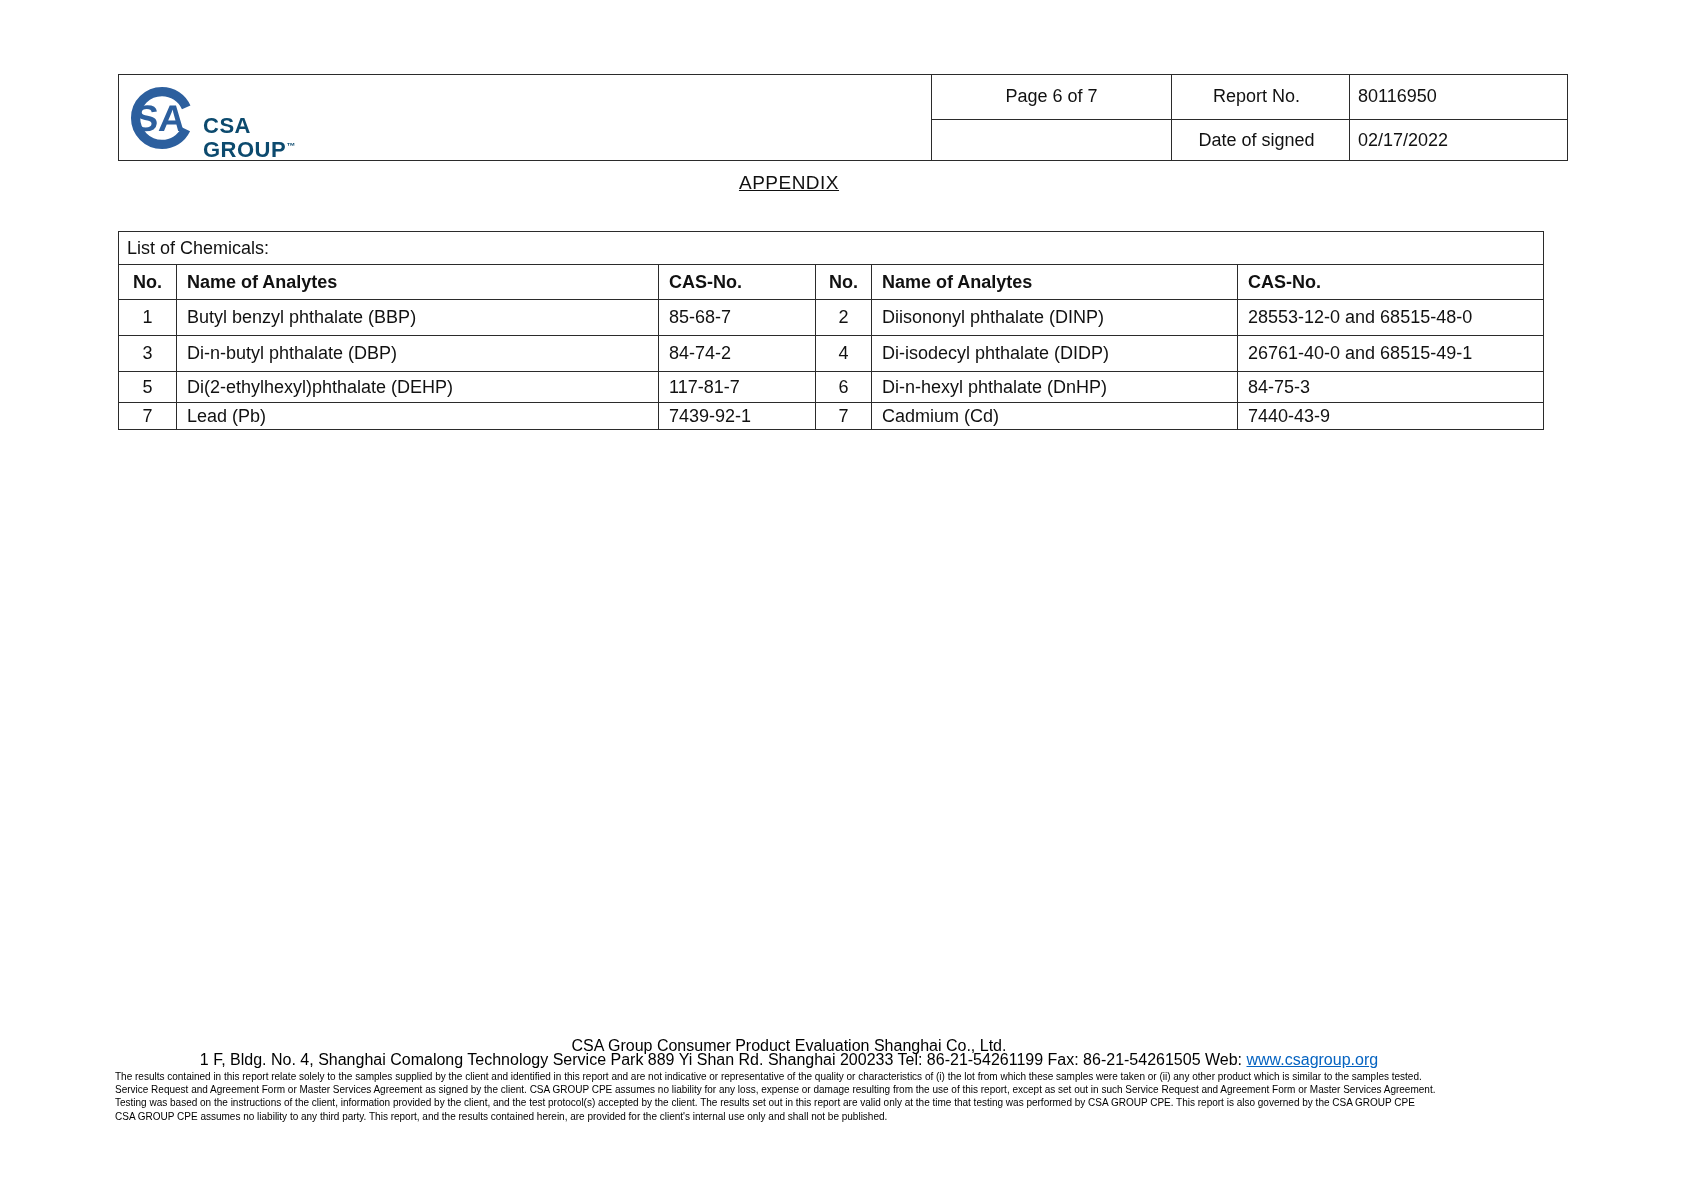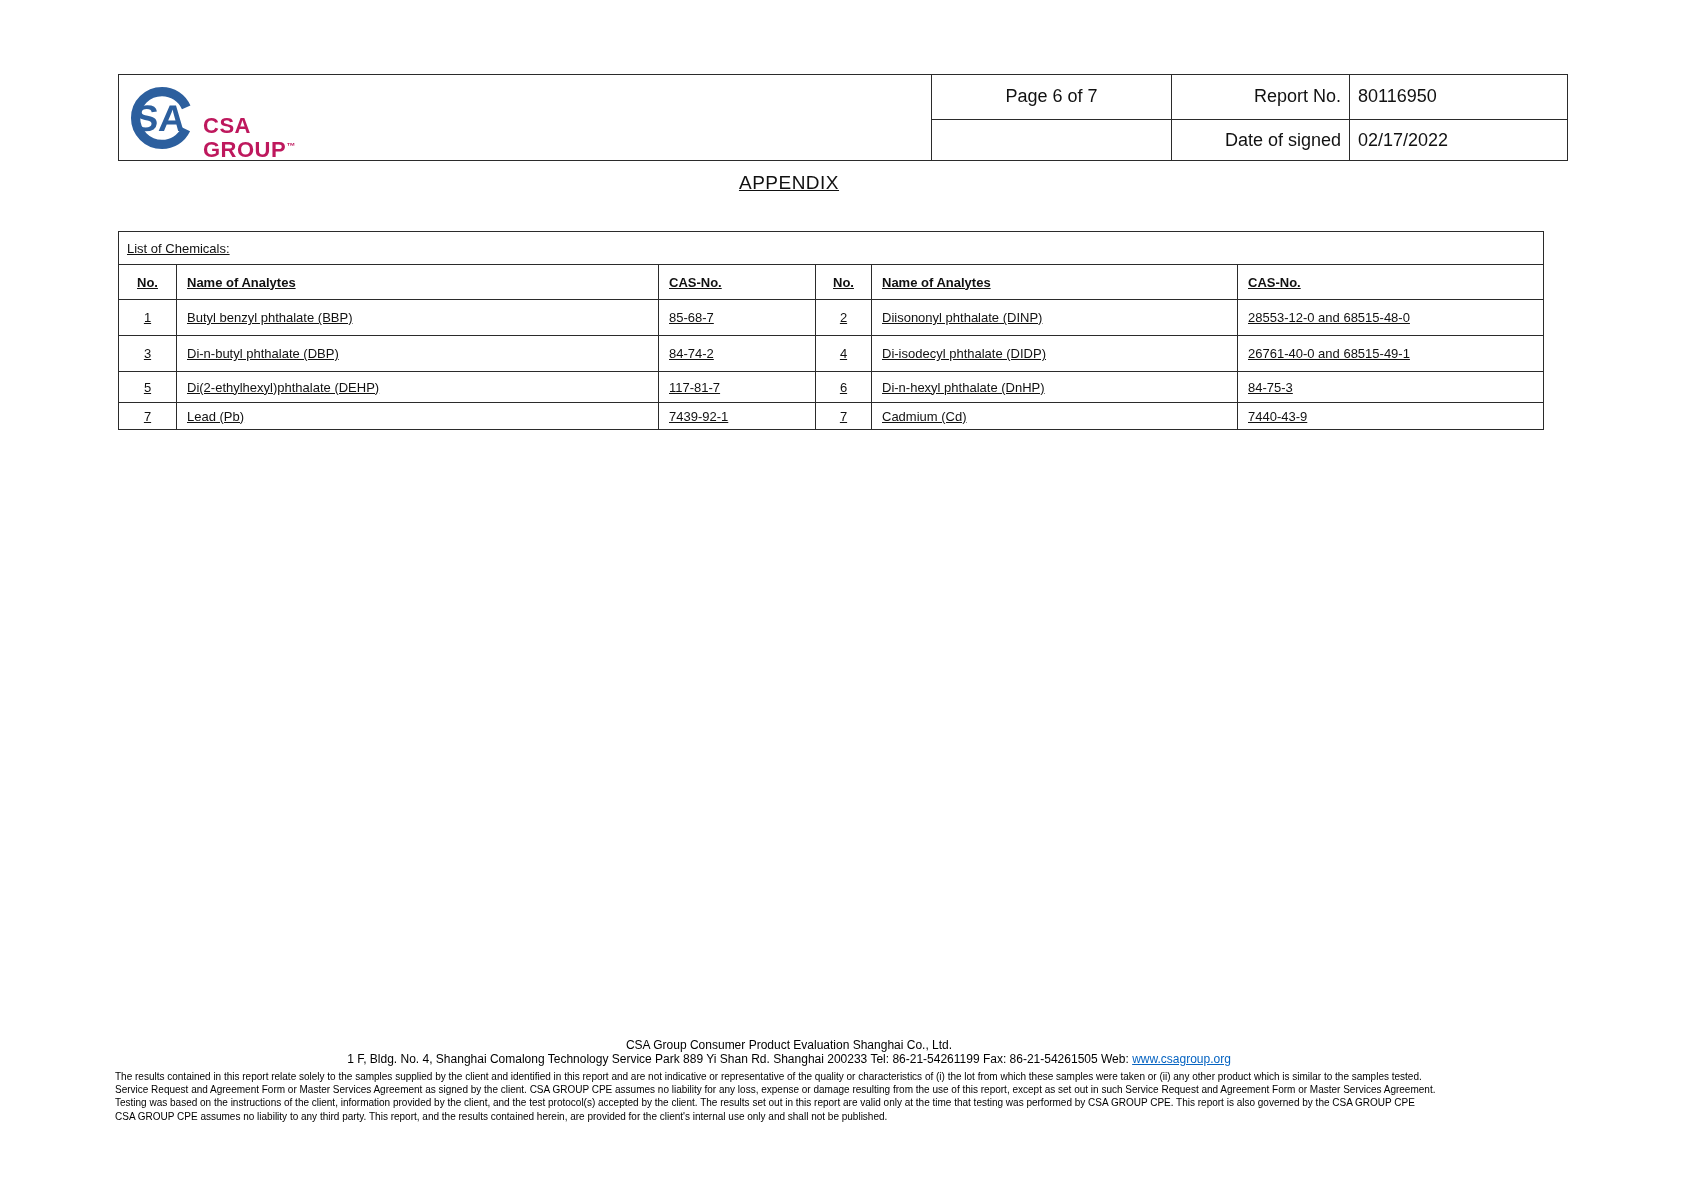--- a/index.html
+++ b/index.html
@@ -12,55 +12,55 @@
   
   .header-table {
     position:absolute; left:118px; top:74px;
     border-collapse:collapse; table-layout:fixed;
   }
   .header-table td {
     border:1.8px solid #2b2b2b; font-size:18px; vertical-align:middle;
   }
   .header-table .logo-cell { padding-left:10px; }
   .cell-page { text-align:center; }
-  .cell-label { text-align:right; padding-right:8px; }
+  .cell-label { text-align:center; padding-right:8px; }
   .cell-value { text-align:left; padding-left:8px; }
 
   .logo-wrap { display:flex; align-items:center; gap:8px; }
   .logo-ring { width:66px; height:66px; }
-  .wordmark { line-height:21px; font-weight:bold; font-size:22px; color:#be185d; letter-spacing:0.5px;margin-top:40px; }
+  .wordmark { line-height:21px; font-weight:bold; font-size:22px; color:#0c4a6e; letter-spacing:0.5px;margin-top:40px; }
   .wordmark .tm { font-size:9px; vertical-align:super; letter-spacing:0; }
 
   
   .appendix-title {
     position:absolute; left:118px; top:172px; width:1342px;
     text-align:center; font-size:19px; font-weight:normal;
     text-decoration:underline; letter-spacing:0.5px;
   }
 
   
   .chem-table {
     position:absolute; left:118px; top:231px;
     border-collapse:collapse; table-layout:fixed;
   }
   .chem-table td {
-    border:1.6px solid #2b2b2b; font-size:13px; vertical-align:middle;
-    padding:0 0 0 10px; overflow:hidden; white-space:nowrap;text-decoration:underline;
+    border:1.6px solid #2b2b2b; font-size:18px; vertical-align:middle;
+    padding:0 0 0 10px; overflow:hidden; white-space:nowrap;
   }
   .chem-table td.num { text-align:center; padding:0; }
   .chem-table tr.caption-row td { padding-left:8px; }
   .chem-table tr.head-row td { font-weight:bold; }
   .r-h33 { height:33px; } .r-h35 { height:35px; }
   .r-h36 { height:36px; } .r-h31 { height:31px; }
   .r-h27 { height:27px; }
 
   
   .footer-centered {
     position:absolute; left:118px; top:1039px; width:1342px;
-    text-align:center; font-size:12px; line-height:13.5px; color:#000;
+    text-align:center; font-size:16px; line-height:13.5px; color:#000;
   }
   .footer-link { color:#0563c1; text-decoration:underline; cursor:pointer; }
   .footer-disclaimer {
     position:absolute; left:115px; top:1070px; width:1460px;
     font-size:10px; line-height:13.2px; color:#000;
   }
   .footer-disclaimer div { white-space:nowrap; }
 </style>
 </head>
 <body>

